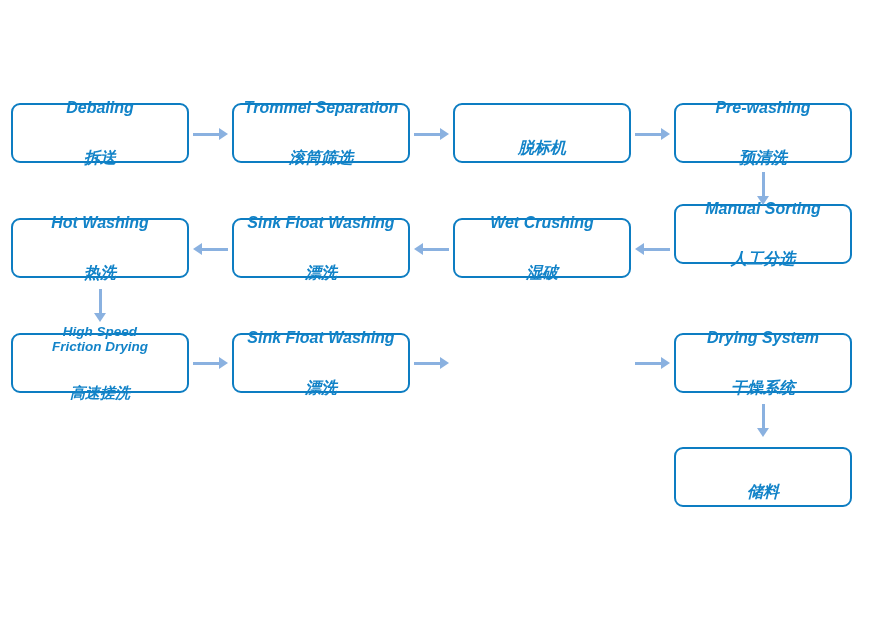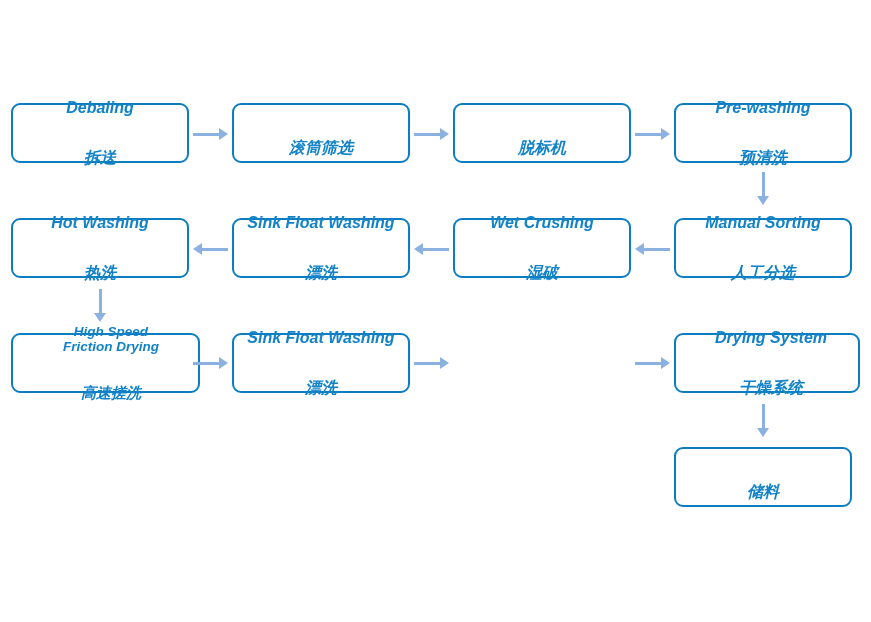--- a/index.html
+++ b/index.html
@@ -73,57 +73,58 @@
 </head>
 <body>
 
 <div class="canvas">
 
   <div class="node" style="left:11px;top:103px;">
     <div class="en">Debaling</div>
     <div class="zh">拆送</div>
   </div>
   <div class="node" style="left:232px;top:103px;">
+    <div class="en">Trommel Separation</div>
     <div class="zh">滚筒筛选</div>
   </div>
   <div class="node" style="left:453px;top:103px;">
     <div class="zh">脱标机</div>
   </div>
   <div class="node" style="left:674px;top:103px;">
     <div class="en">Pre-washing</div>
     <div class="zh">预清洗</div>
   </div>
 
-  <div class="node" style="left:674px;top:218px;">
+  <div class="node" style="left:674px;top:204px;">
     <div class="en">Manual Sorting</div>
     <div class="zh">人工分选</div>
   </div>
   <div class="node" style="left:453px;top:218px;">
     <div class="en">Wet Crushing</div>
     <div class="zh">湿破</div>
   </div>
   <div class="node" style="left:232px;top:218px;">
     <div class="en">Sink Float Washing</div>
     <div class="zh">漂洗</div>
   </div>
   <div class="node" style="left:11px;top:218px;justify-content:center;">
     <div class="en">Hot Washing</div>
     <div class="zh">热洗</div>
   </div>
 
-  <div class="node small" style="left:11px;top:333px;padding-left:11px;">
+  <div class="node small" style="left:11px;top:333px;">
     <div class="en">High Speed
 Friction Drying</div>
     <div class="zh">高速搓洗</div>
   </div>
   <div class="node" style="left:232px;top:333px;">
     <div class="en">Sink Float Washing</div>
     <div class="zh">漂洗</div>
   </div>
-  <div class="node" style="left:674px;top:333px;padding-left:8px;">
+  <div class="node" style="left:674px;top:333px;">
     <div class="en">Drying System</div>
     <div class="zh">干燥系统</div>
   </div>
 
   <div class="node" style="left:674px;top:447px;">
     <div class="zh">储料</div>
   </div>
 
   <div class="arrow-h" style="left:193px;top:128px;">
     <div class="shaft"></div>

